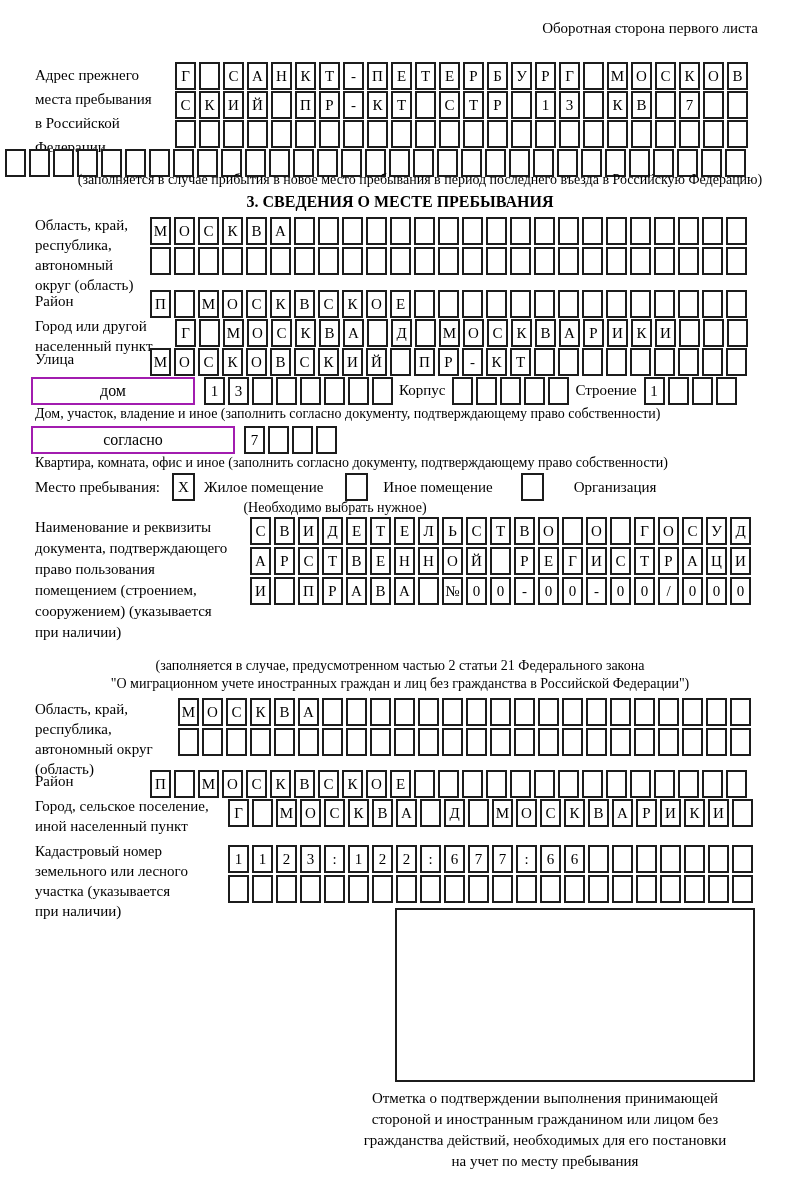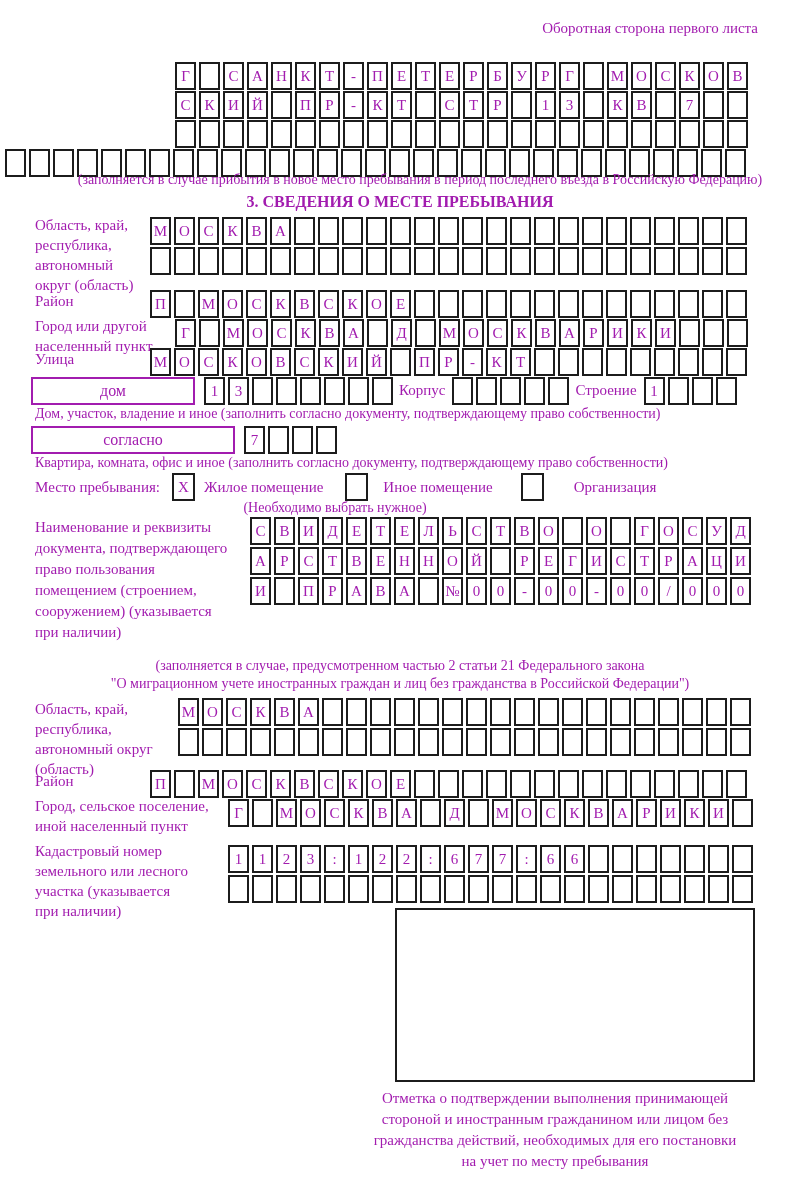--- a/index.html
+++ b/index.html
@@ -1,18 +1,18 @@
 <!DOCTYPE html>
 <html><head>
 <meta charset="utf-8">
 <style>
   html,body{margin:0;padding:0;background:#fff;}
   .page{
     position:relative;width:800px;height:1180px;background:#fff;
-    font-family:"Liberation Serif", serif;color:#a21caf;overflow:hidden;
+    font-family:"Liberation Serif", serif;color:#000000;overflow:hidden;
   }
   .abs{position:absolute;}
   .row{position:absolute;display:flex;align-items:flex-start;}
   .cell{
     flex:none;width:17px;height:24px;border:2px solid #1c1c1c;margin-right:3px;
     font-size:15px;line-height:24px;text-align:center;background:#fff;
   }
   .labelbox{
     flex:none;height:24px;border:2px solid #a21caf;line-height:24px;
     text-align:center;font-size:16px;background:#fff;
@@ -30,20 +30,24 @@
   .stampbox{position:absolute;border:2px solid #1c1c1c;background:#fff;}
   .caption{position:absolute;font-size:15px;line-height:21px;text-align:center;white-space:pre-line;}
 </style>
 </head>
 <body>
 
 <div class="page">
 
   <div class="abs" style="top:20px;right:42px;font-size:15px;">Оборотная сторона первого листа</div>
 
+  <div class="lbl" style="left:35px;top:63px;width:160px;line-height:24px;">Адрес прежнего
+места пребывания
+в Российской
+Федерации</div>
   <div class="row" style="left:175px;top:62px;">
       <span class="cell">Г</span>
       <span class="cell"></span>
       <span class="cell">С</span>
       <span class="cell">А</span>
       <span class="cell">Н</span>
       <span class="cell">К</span>
       <span class="cell">Т</span>
       <span class="cell">-</span>
       <span class="cell">П</span>
@@ -589,18 +593,18 @@
       <span class="cell"></span>
       <span class="cell"></span>
       <span class="cell"></span>
       <span class="cell"></span>
       <span class="cell"></span>
       <span class="cell"></span>
       <span class="cell"></span>
     </div>
 
   <div class="stampbox" style="left:395px;top:908px;width:356px;height:170px;"></div>
-  <div class="caption" style="left:335px;top:1088px;width:440px;">Отметка о подтверждении выполнения принимающей
+  <div class="caption" style="left:325px;top:1088px;width:440px;">Отметка о подтверждении выполнения принимающей
 стороной и иностранным гражданином или лицом без
 гражданства действий, необходимых для его постановки
 на учет по месту пребывания</div>
 
 </div>
 
 </body></html>

